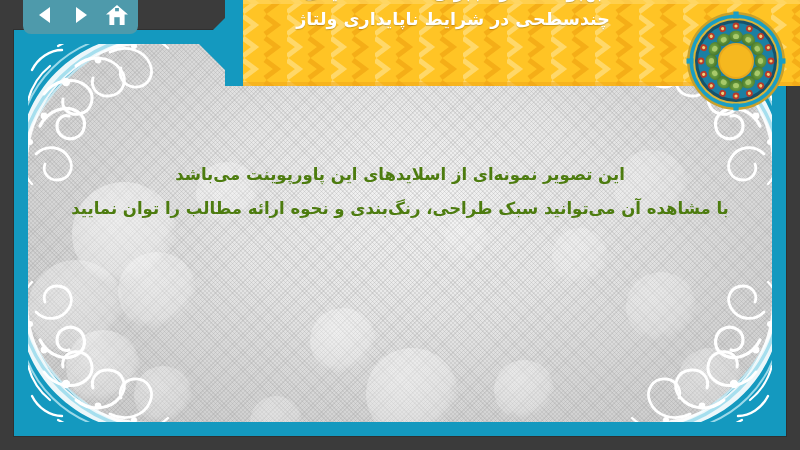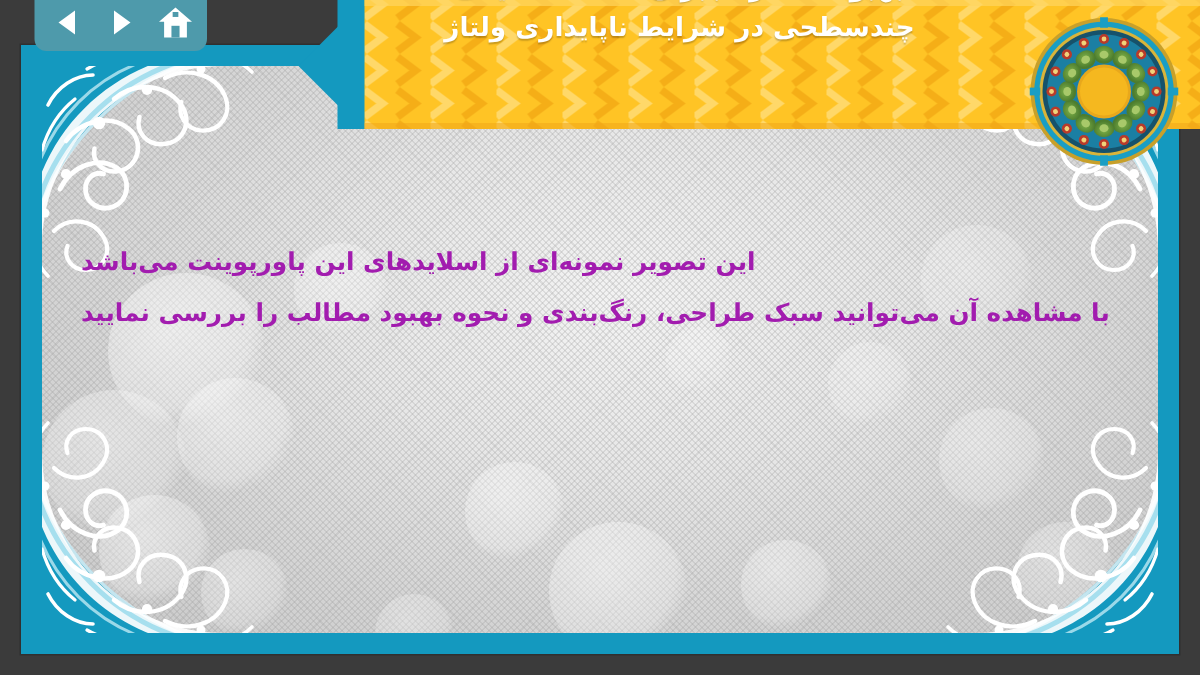--- a/index.html
+++ b/index.html
@@ -100,22 +100,22 @@
     width:102px; height:102px;
     z-index:35;
   }
   #medallion svg{ display:block; }
 
   
   #body-text{
     position:absolute;
     left:40px; right:40px; top:128px;
     direction:rtl;
-    text-align:left;
-    color:#a21caf;
+    text-align:center;
+    color:#4d7c0f;
     font-family:"DejaVu Sans", sans-serif;
     font-size:16.5px;
     line-height:34px;
     font-weight:700;
     z-index:20;
   }
   #body-text p{ margin:0; white-space:nowrap; }
 </style>
 </head>
 <body>
@@ -222,21 +222,21 @@
 
         <rect x="0" y="0" width="772" height="14" fill="#1499BF"></rect>
         <rect x="0" y="392" width="772" height="14" fill="#1499BF"></rect>
         <rect x="0" y="0" width="14" height="406" fill="#1499BF"></rect>
         <rect x="758" y="0" width="14" height="406" fill="#1499BF"></rect>
       </svg>
     </div>
 
     <div id="body-text">
       <p>این تصویر نمونه‌ای از اسلایدهای این پاورپوینت می‌باشد</p>
-      <p>با مشاهده آن می‌توانید سبک طراحی، رنگ‌بندی و نحوه بهبود مطالب را بررسی نمایید</p>
+      <p>با مشاهده آن می‌توانید سبک طراحی، رنگ‌بندی و نحوه ارائه مطالب را توان نمایید</p>
     </div>
   </div>
 
   <div id="banner">
     <svg viewBox="0 0 601 116" preserveAspectRatio="none">
       <defs>
         <clipPath id="bnd">
           <path d="M0 74 L30 44 L30 30 L601 30 L601 118 L30 118 L30 104 Z"></path>
         </clipPath>
         <pattern id="chev" width="44" height="22" patternUnits="userSpaceOnUse">

